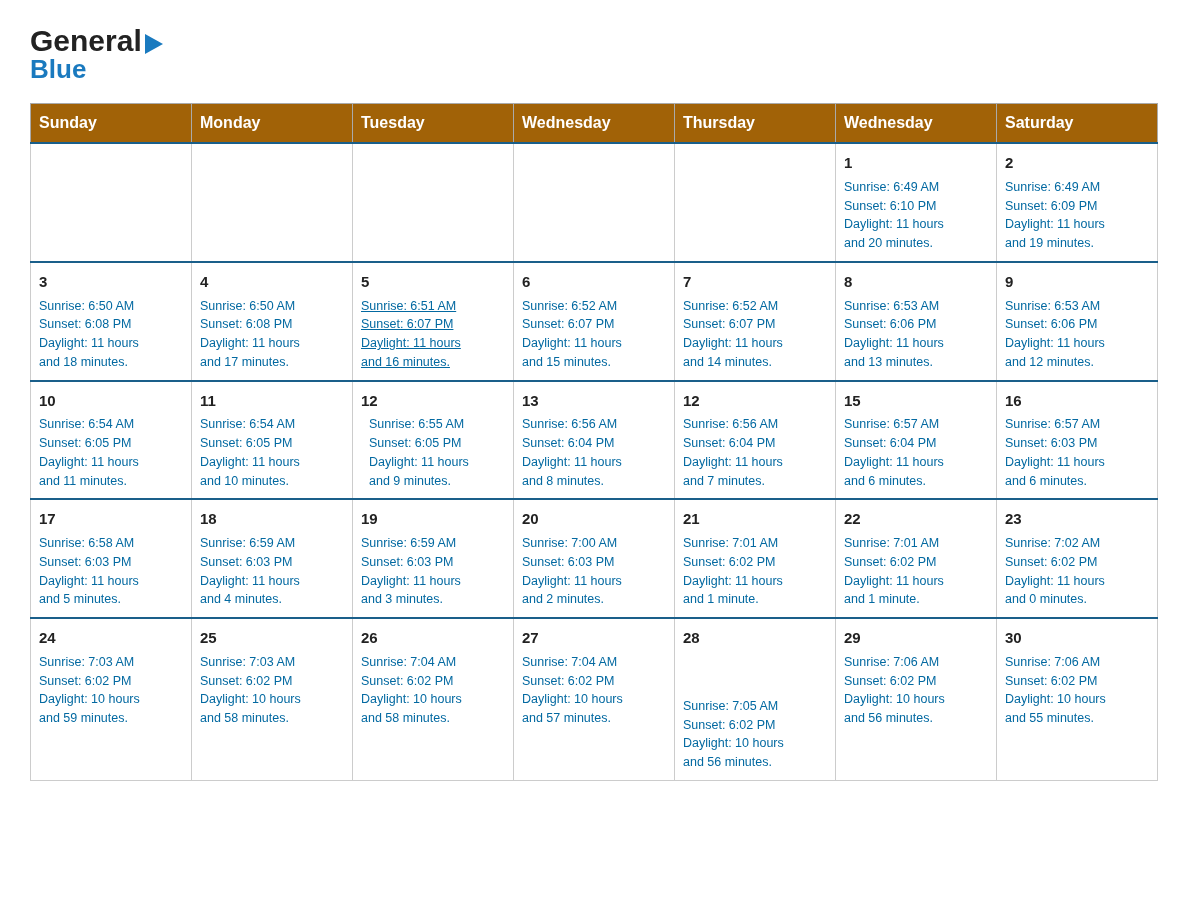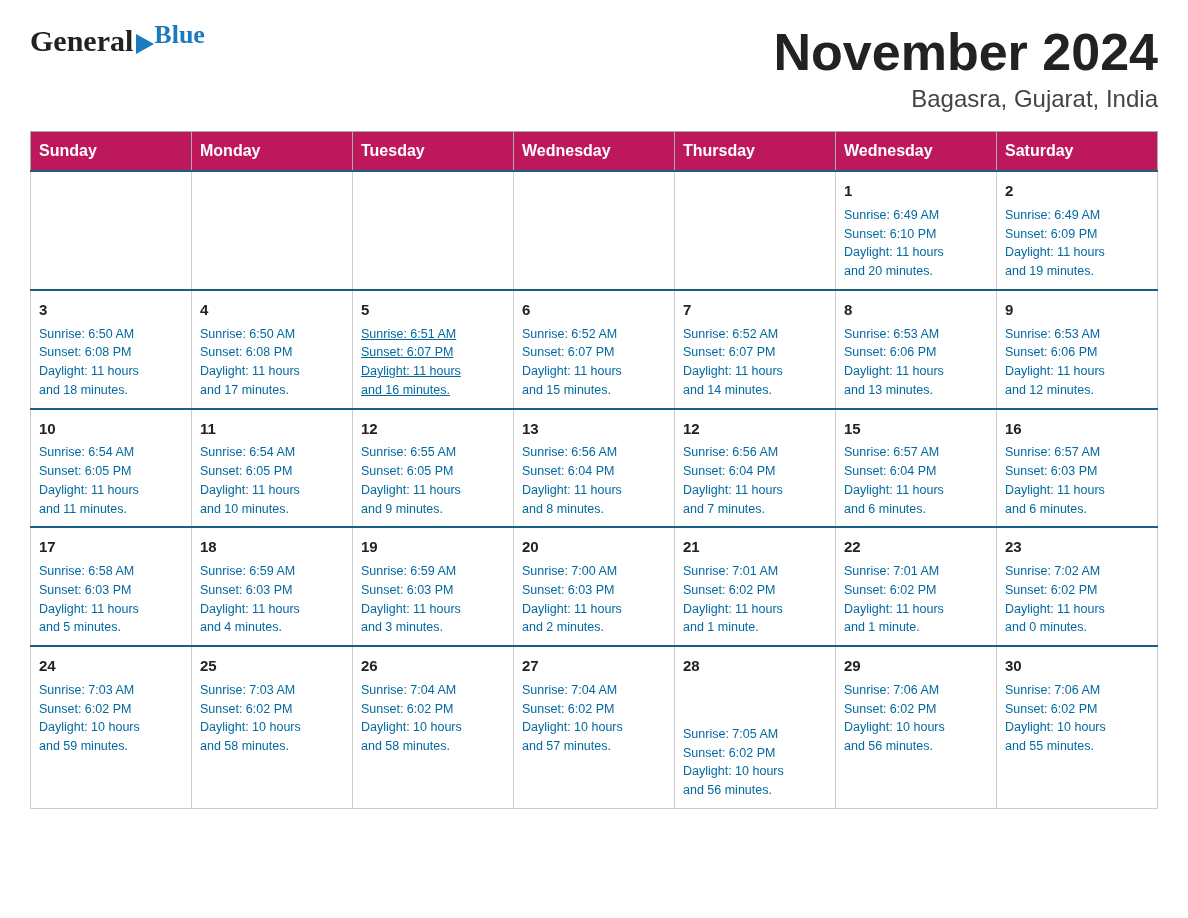--- a/index.html
+++ b/index.html
@@ -30,21 +30,21 @@
       font-size: 24px;
       color: #444;
       margin-top: 4px;
     }
     .calendar {
       width: 100%;
       border-collapse: collapse;
       border: 1px solid #aaa;
     }
     .calendar th {
-      background-color: #be185d;
+      background-color: #a16207;
       color: #fff;
       font-size: 16px;
       font-weight: bold;
       padding: 10px 8px;
       text-align: left;
       border: 1px solid #aaa;
     }
     .calendar td {
       vertical-align: top;
       padding: 8px 8px;
@@ -67,22 +67,21 @@
     .day-info {
       color: #0369a1;
       font-size: 12.5px;
       line-height: 1.5;
     }
     .empty-cell {
       background: #f9f9f9;
     }
     .logo-wrapper {
       display: flex;
-      flex-direction: row;
-      font-family: Liberation Serif, serif;
+      flex-direction: column;
     }
     .logo-row1 {
       display: flex;
       align-items: center;
     }
     .logo-text-general {
       font-size: 30px;
       font-weight: bold;
       color: #222;
     }
@@ -106,24 +105,20 @@
 </head>
 <body>
 
 <div class="header-area">
   <div class="logo-wrapper">
     <div class="logo-row1">
       <span class="logo-text-general">General</span>
       <span class="logo-arrow"></span>
     </div>
     <div class="logo-row2">Blue</div>
-  </div>
-  <div class="title-area">
-    <div class="main-title">November 2024</div>
-    <div class="subtitle">Bagasra, Gujarat, India</div>
   </div>
 </div>
 
 <table class="calendar">
   <thead>
     <tr>
       <th>Sunday</th>
       <th>Monday</th>
       <th>Tuesday</th>
       <th>Wednesday</th>
@@ -215,21 +210,21 @@
         </td>
         <td>
           <span class="day-number">11</span>
           <div class="day-info" style="white-space: pre-line;">Sunrise: 6:54 AM
 Sunset: 6:05 PM
 Daylight: 11 hours
 and 10 minutes.</div>
         </td>
         <td>
           <span class="day-number">12</span>
-          <div class="day-info" style="white-space: pre-line;">Sunrise: 6:55 AM
+          <div class="day-info" style="white-space: pre-line; margin-left: 8px;">Sunrise: 6:55 AM
 Sunset: 6:05 PM
 Daylight: 11 hours
 and 9 minutes.</div>
         </td>
         <td>
           <span class="day-number">13</span>
           <div class="day-info" style="white-space: pre-line;">Sunrise: 6:56 AM
 Sunset: 6:04 PM
 Daylight: 11 hours
 and 8 minutes.</div>

